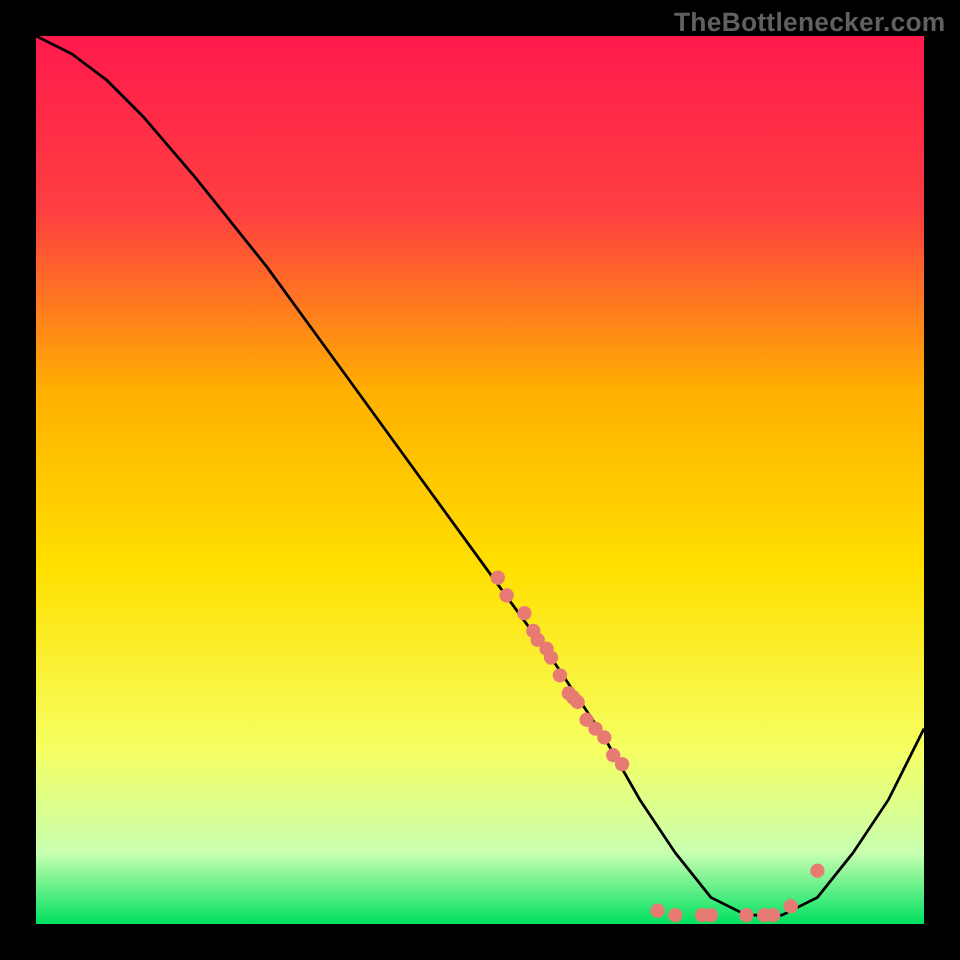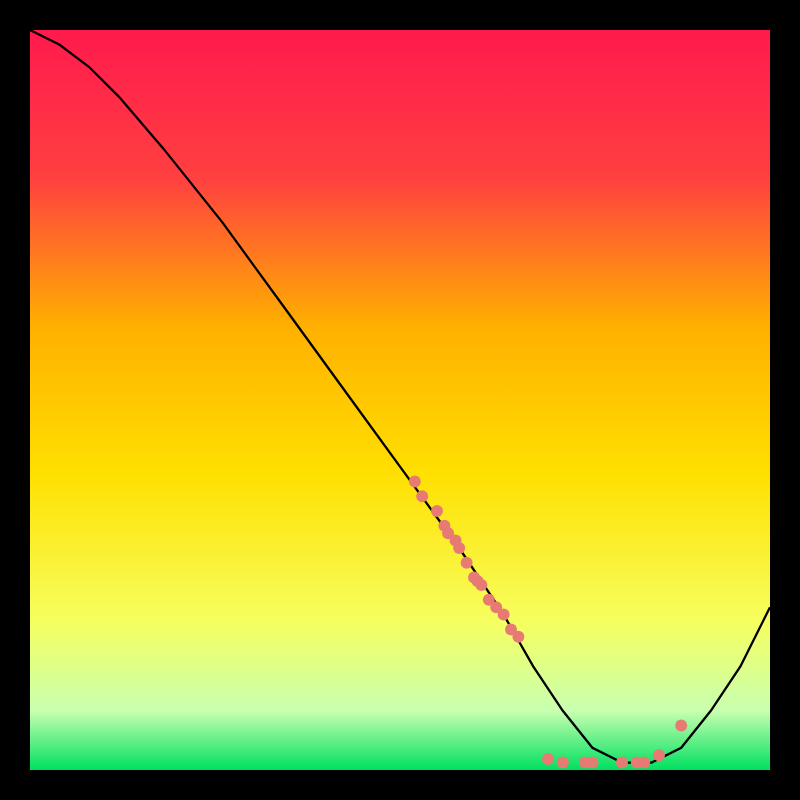--- a/index.html
+++ b/index.html
@@ -31,20 +31,21 @@
     color: #606060;
     font-size: 22px;
     font-weight: 600;
     letter-spacing: 0.2px;
   }
 </style>
 </head>
 <body>
 
 <div class="stage">
+  <div class="attrib">TheBottlenecker.com</div>
 
   <svg class="plot" viewBox="0 0 740 740" preserveAspectRatio="none">
     <defs>
       <linearGradient id="bg-grad" x1="0" y1="0" x2="0" y2="1">
           <stop offset="0%" stop-color="#ff1a4d"></stop>
           <stop offset="20%" stop-color="#ff4040"></stop>
           <stop offset="40%" stop-color="#ffb000"></stop>
           <stop offset="60%" stop-color="#ffe000"></stop>
           <stop offset="80%" stop-color="#f6ff60"></stop>
           <stop offset="92%" stop-color="#c8ffb0"></stop>

